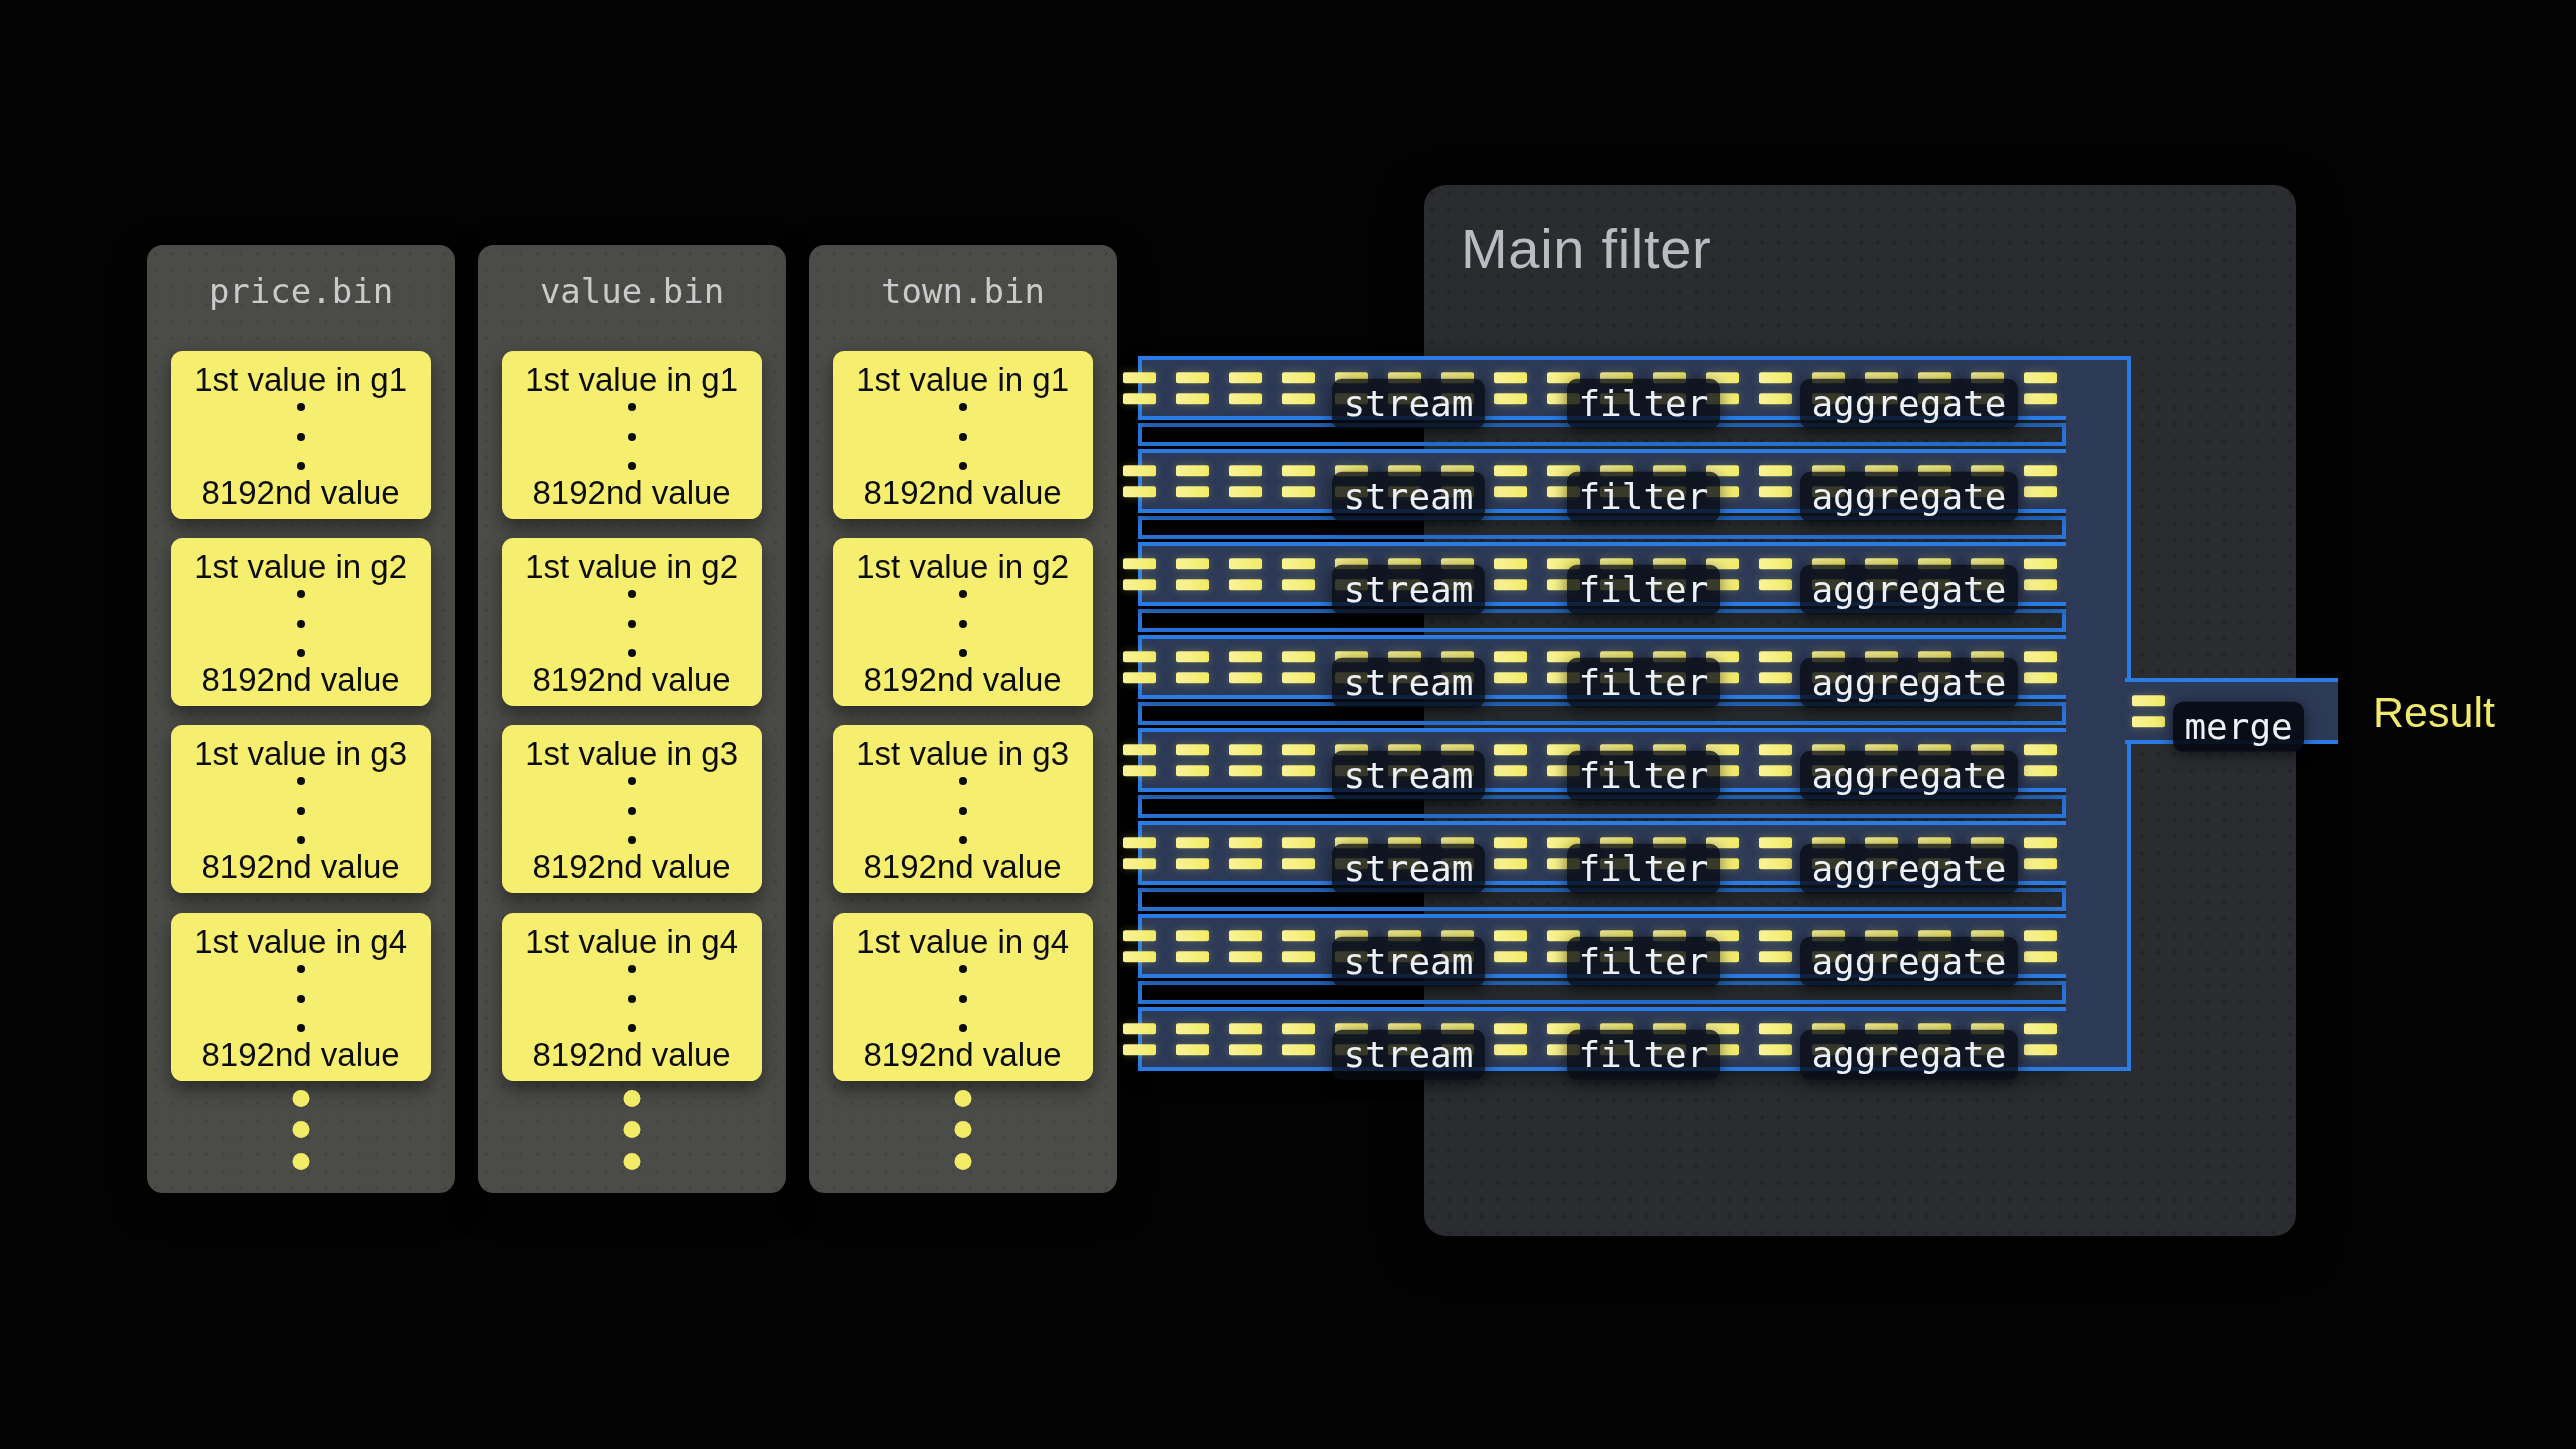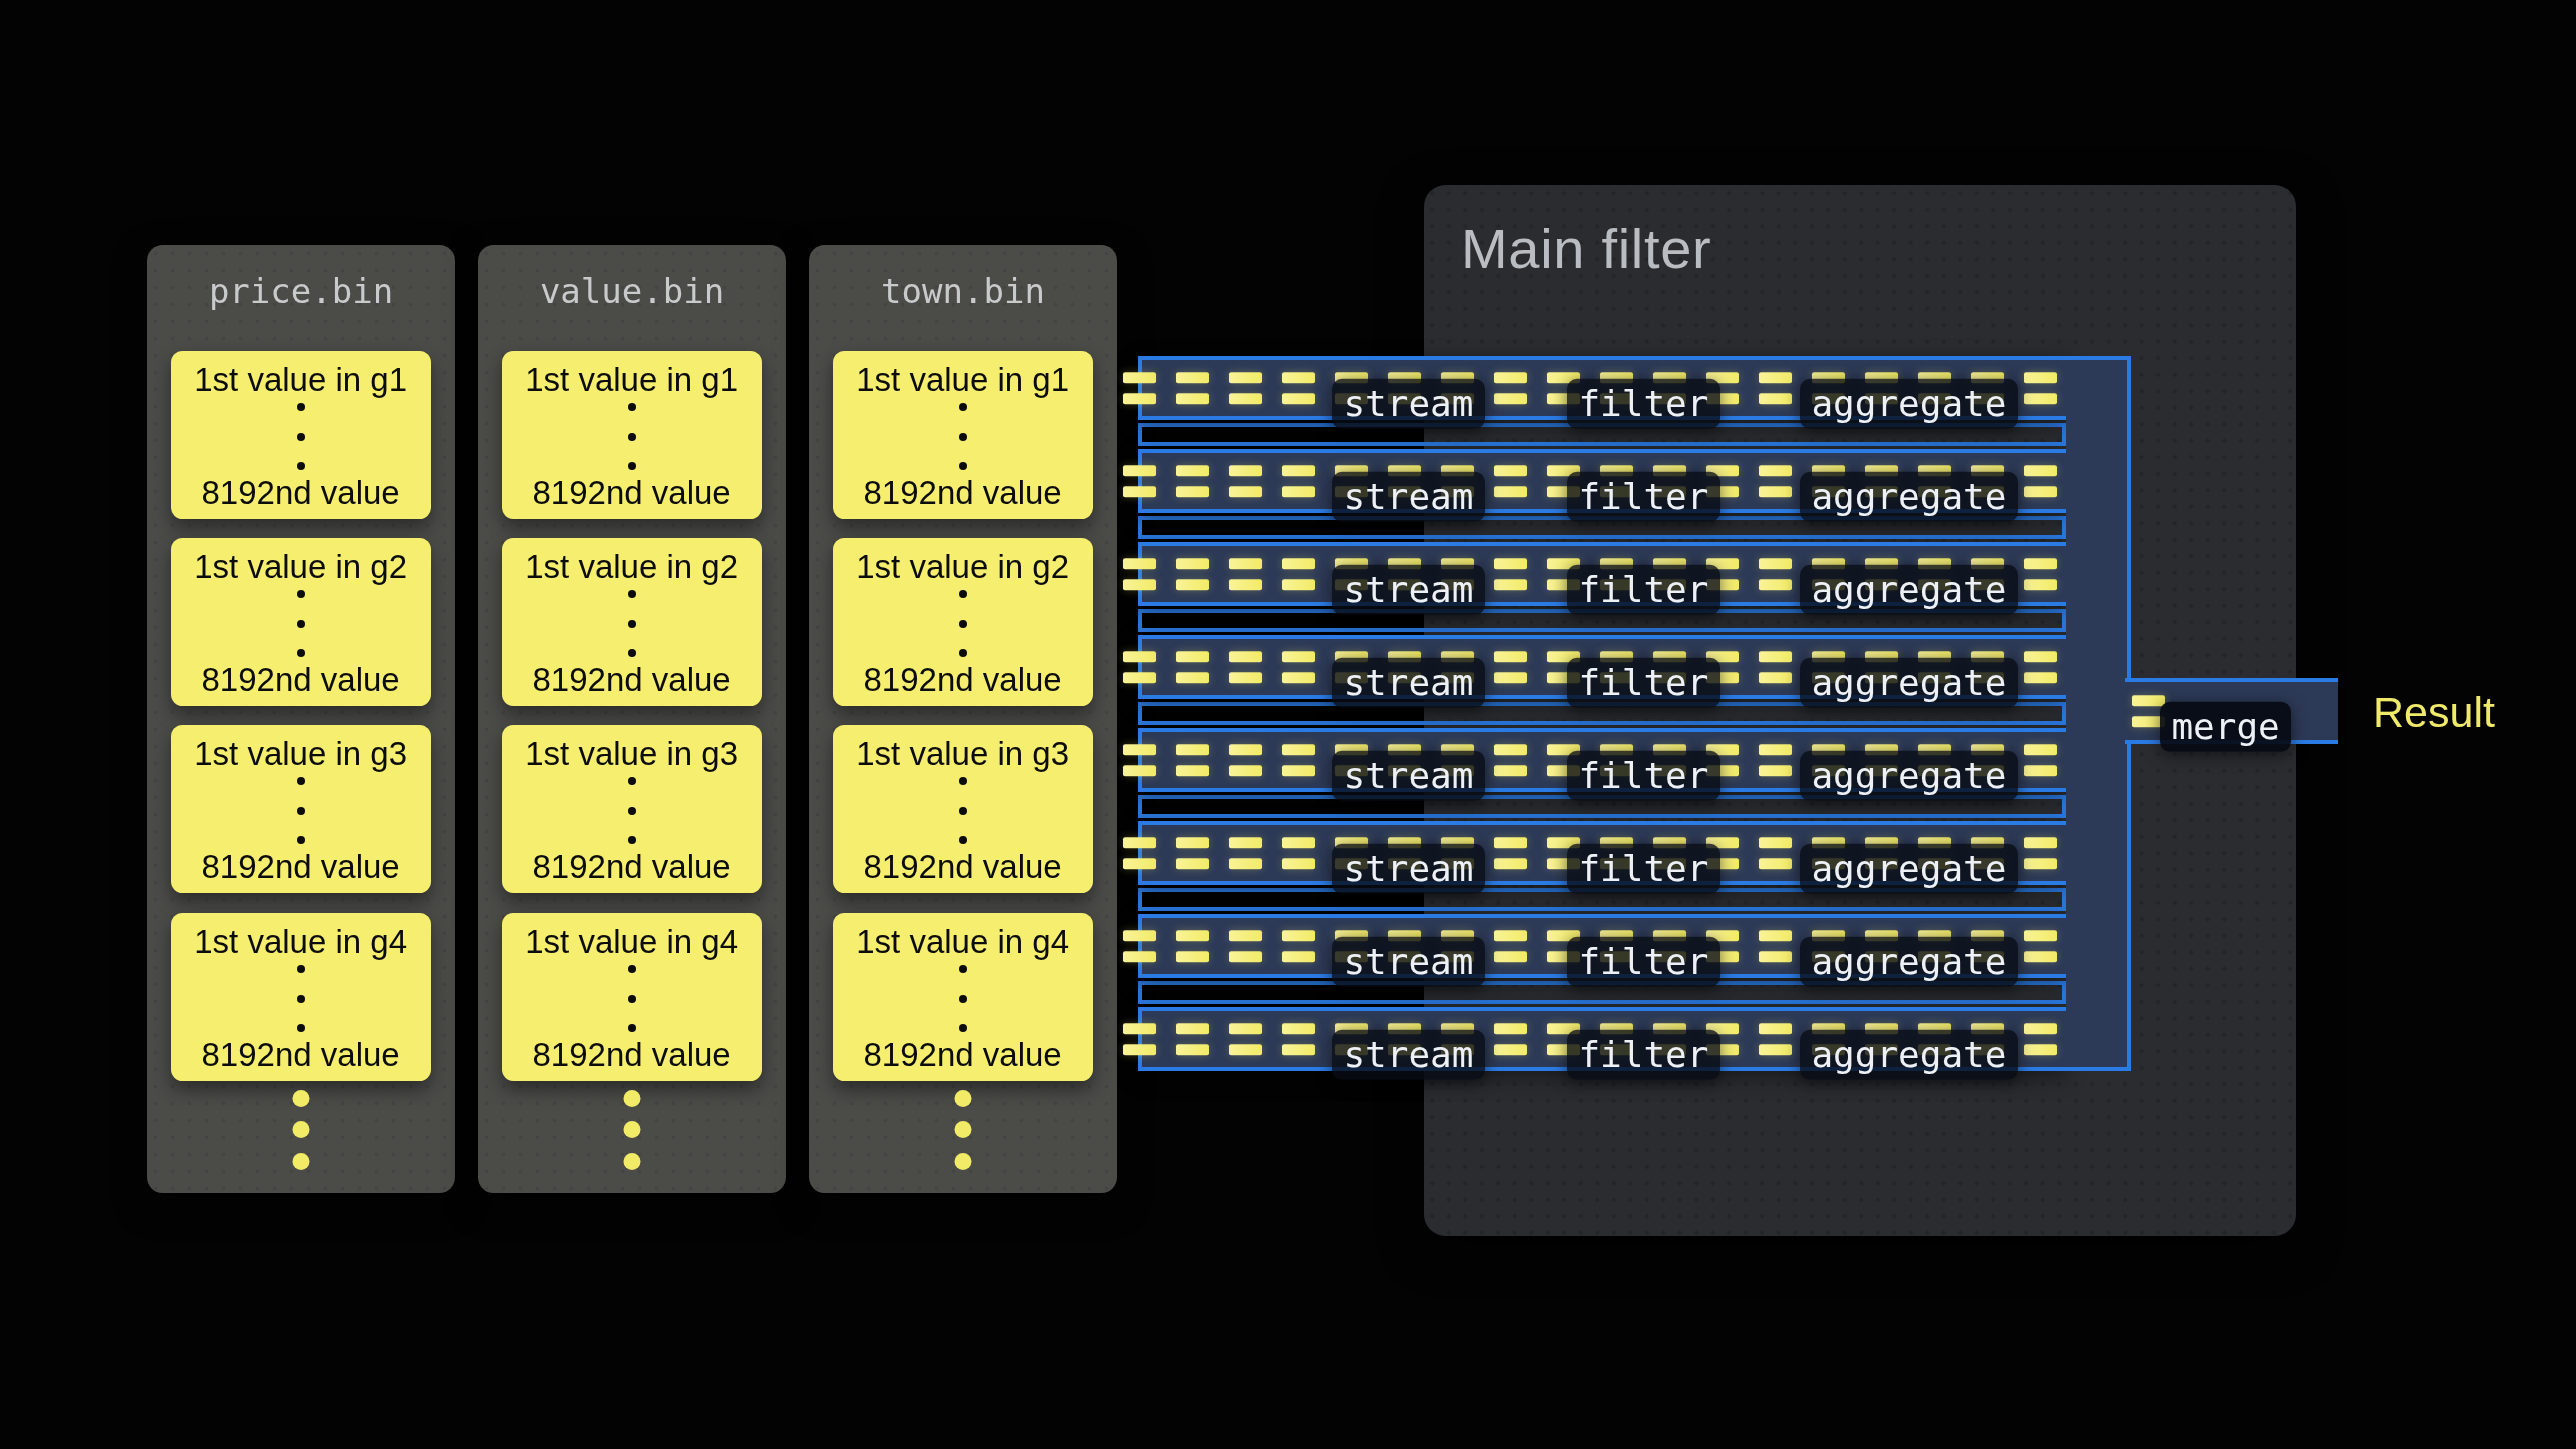--- a/index.html
+++ b/index.html
@@ -67,21 +67,21 @@
 <div id="stage">
 
   <div class="mem-panel">
     <div class="mem-title">Main filter</div>
   </div>
 
   <div class="collector"></div>
 
   <div class="stub">
     <span class="eq" style="left:7.2px"></span>
-    <span class="codebox mergebox" style="left:35px">merge</span>
+    <span class="codebox mergebox" style="left:48px">merge</span>
   </div>
 
   <div class="result">Result</div>
 
 <div class="filecol" style="left: 147px;">
     <div class="filecol-title">price.bin</div>
     <div class="block" style="top:106px">
       <div class="txt">1st value in g1</div>
       <div class="bdots">
           <i></i>

